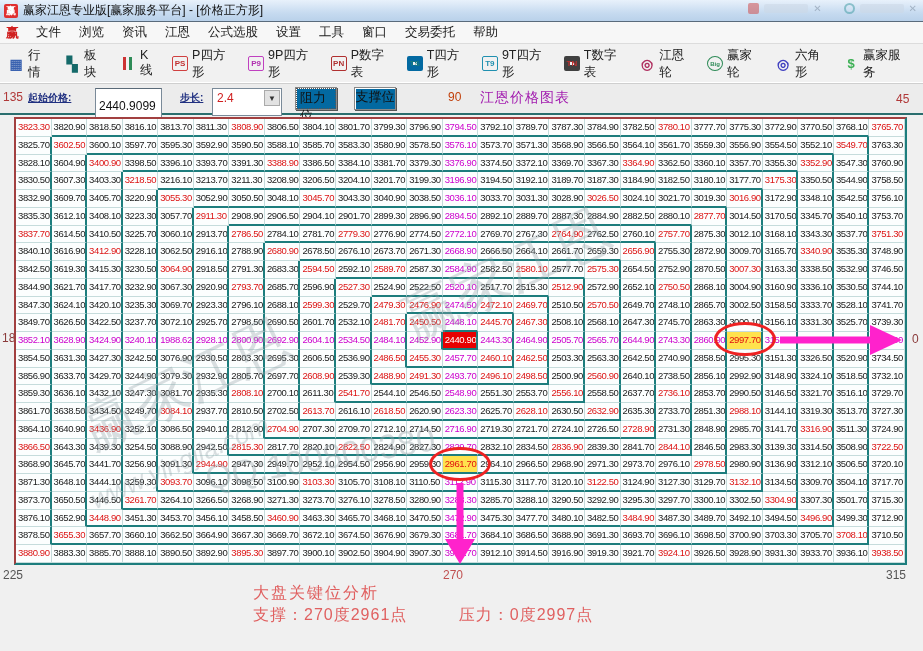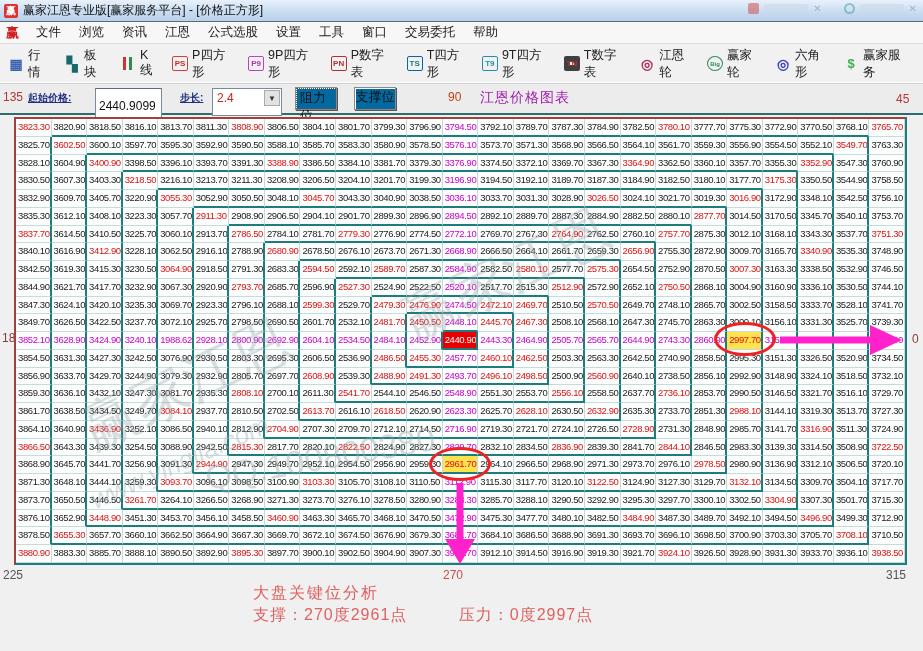--- a/index.html
+++ b/index.html
@@ -32,21 +32,21 @@
   .tb-item{display:flex;align-items:center;margin-right:13px;cursor:default;}
   .tb-label{font-size:12.5px;color:#222;}
   .tb-icon{width:16px;height:15px;display:inline-flex;align-items:center;justify-content:center;
     font-size:8px;font-weight:bold;margin-right:4px;border-radius:2px;flex:none;}
   .i-quotes{color:#3a62b0;font-size:14px;}
   .i-sectors{color:#156a6a;font-size:14px;}
   .i-kline{background:linear-gradient(90deg,transparent 3px,#cc3333 3px 6px,transparent 6px 9px,#2e8b57 9px 12px,transparent 12px);height:13px;}
   .i-ps{border:1px solid #d04040;color:#c03030;}
   .i-p9{border:1px solid #c040c0;color:#b030b0;}
   .i-pn{border:1px solid #b03030;color:#b03030;}
-  .i-ts{border:1px solid #0369a1;color:#1b7b7b;text-align:right;}
+  .i-ts{border:6px solid #0369a1;color:#1b7b7b;text-align:right;}
   .i-t9{border:1px solid #2090b0;color:#2090b0;}
   .i-tn{border:6px solid #404040;color:#c03030;}
   .i-wheel1{color:#b03060;font-size:14px;}
   .i-big{border:1px solid #2e8b57;border-radius:50%;color:#2e8b57;font-size:6px;}
   .i-hex{color:#4040c0;font-size:14px;}
   .i-dollar{color:#3cb054;font-size:13px;}
 
   
   .controls{position:absolute;left:0;top:84px;width:923px;height:31px;background:#ececec;
     border-bottom:2px solid #2a6e6e;}

